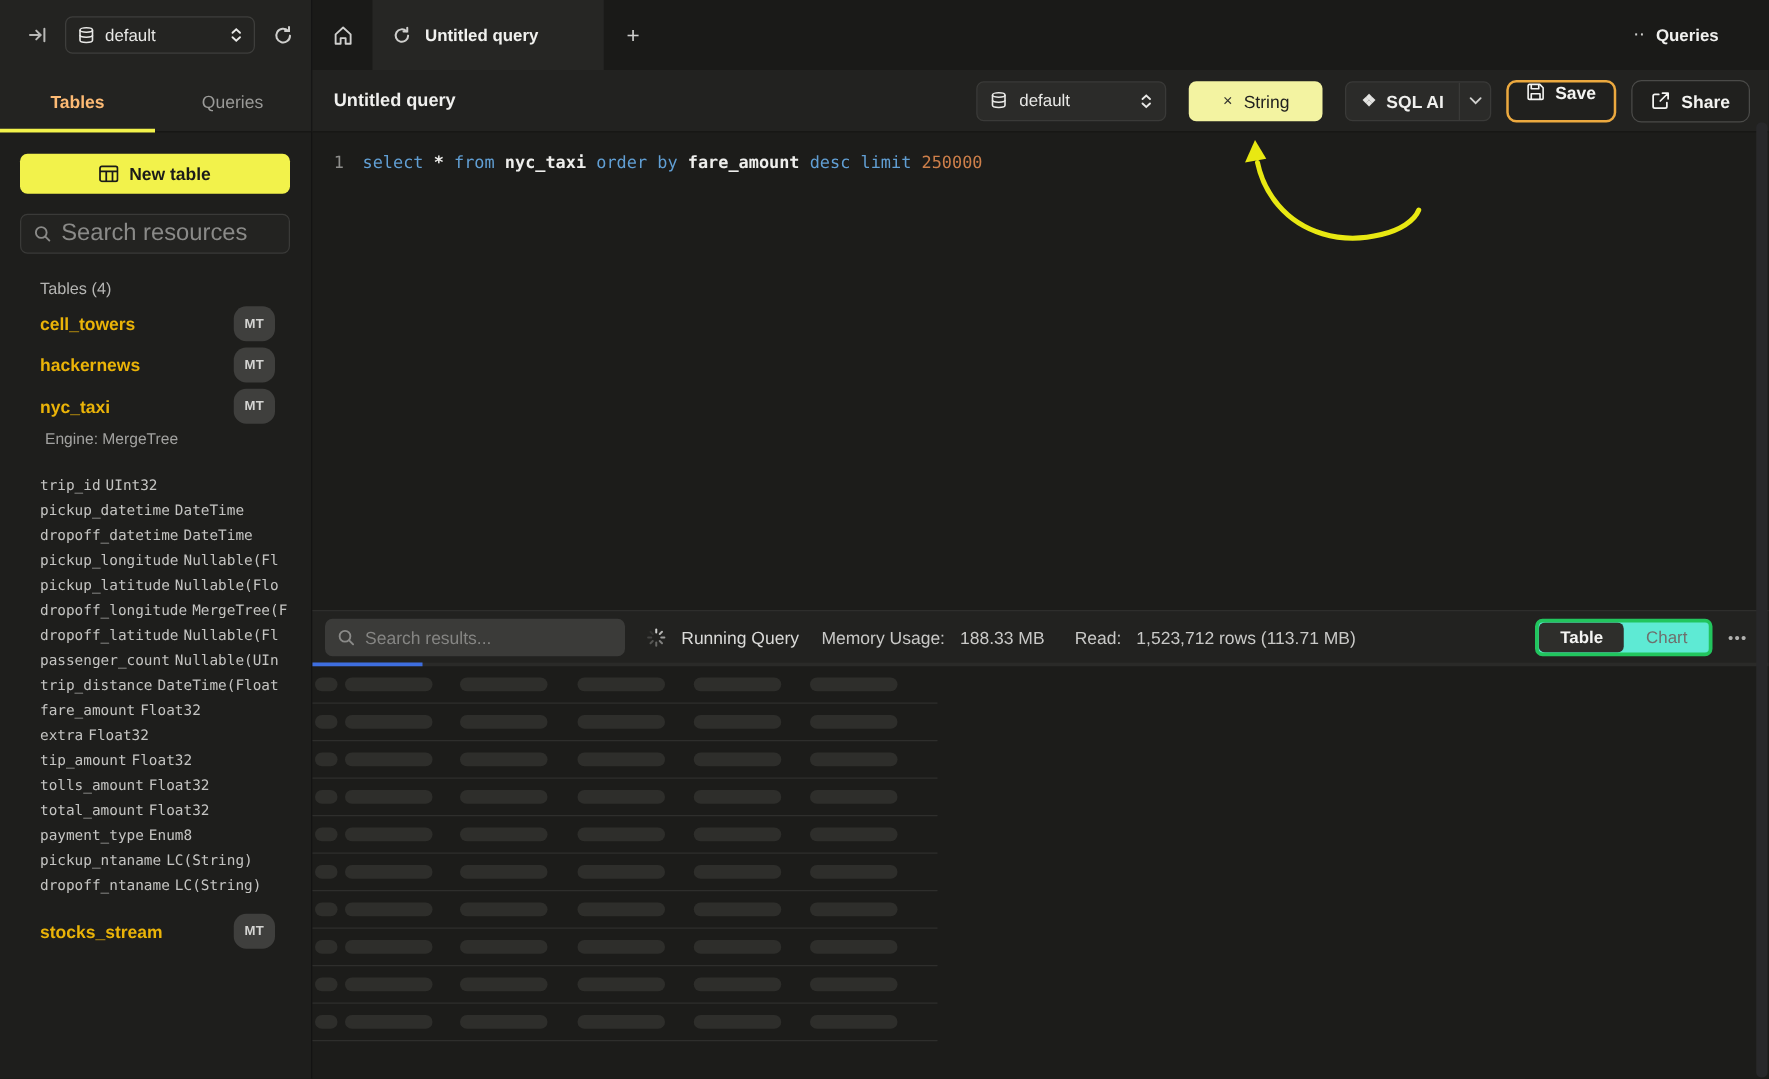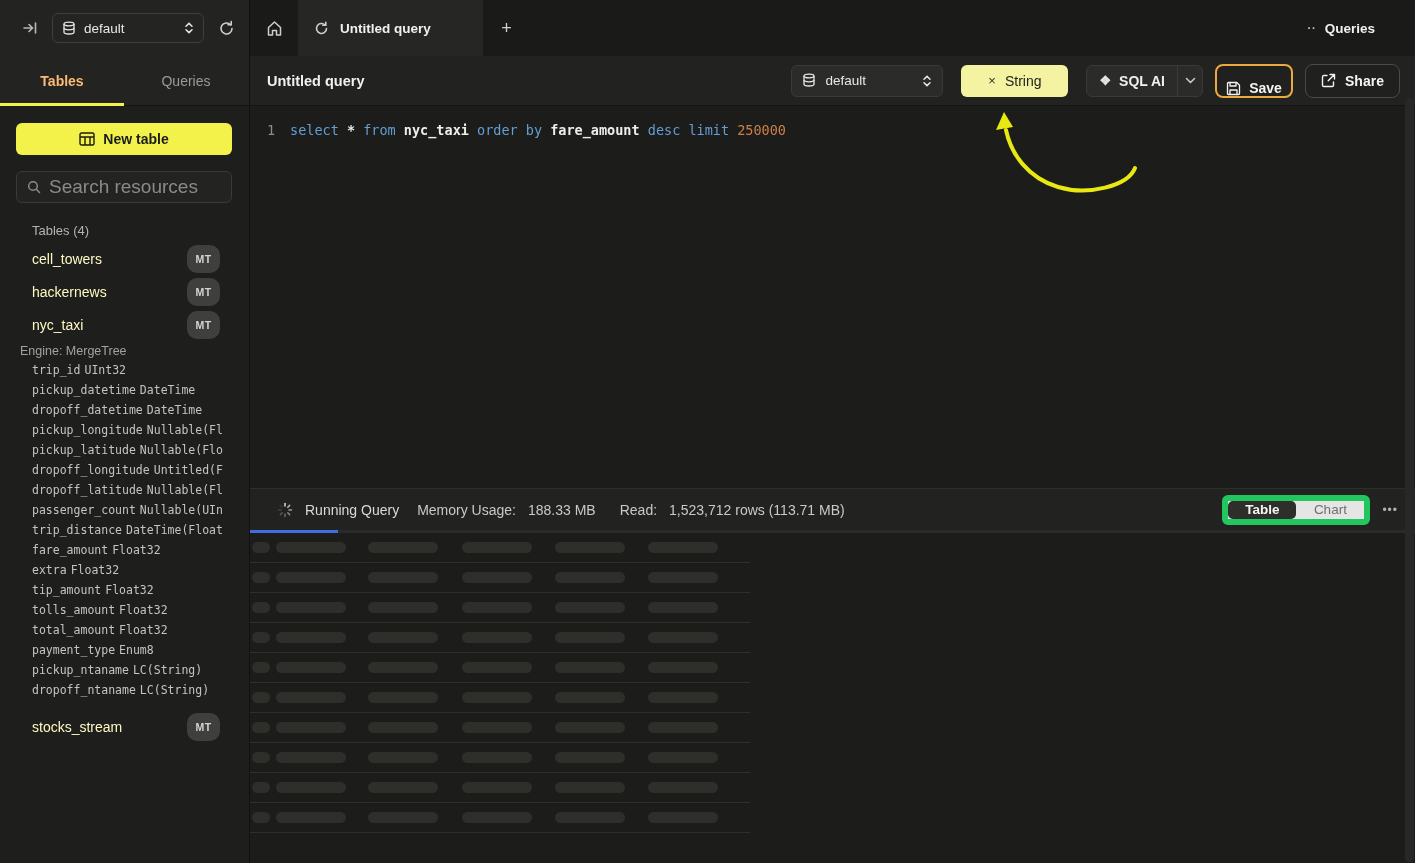--- a/index.html
+++ b/index.html
@@ -35,41 +35,41 @@
   .side-tab.active{color:#fdba74;font-weight:700}
   .side-tab.active::after{content:"";position:absolute;left:0;bottom:-1px;width:124px;height:3px;background:#f2f24b}
   .newtable-btn{margin:17px 16px 0 16px;width:216px;height:32px;background:#f2f24b;border:none;border-radius:6px;display:flex;align-items:center;justify-content:center;gap:8px;color:#1b1b19;font-size:14px;font-weight:600;font-family:"Liberation Sans",sans-serif;cursor:pointer}
   .side-search{margin:16px 16px 0 16px;width:216px;height:32px;background:#232321;border:1px solid #3a3a38;border-radius:6px;display:flex;align-items:center;gap:8px;padding:0 10px}
   .side-search input{flex:1;background:transparent;border:none;outline:none;color:#d8d8d6;font-size:19px;font-family:"Liberation Sans",sans-serif}
   .side-search input::placeholder{color:#8a8a88}
   .search-ic{color:#8a8a88}
   .section-label{margin:20px 17px 4px 32px;color:#b4b4b2;font-size:13px}
   .tables-list{padding:0 17px 0 0}
   .table-row{height:33px;display:flex;align-items:center;justify-content:space-between;padding-left:32px;cursor:pointer}
-  .tname{font-size:14px;font-weight:400;color:#fef9c3}
+  .tname{font-size:14px;font-weight:700;color:#eab308}
   .mt-badge{min-width:33px;height:28px;border-radius:10px;background:#3f3f3d;color:#d4d4d2;font-size:10.5px;font-weight:700;display:flex;align-items:center;justify-content:center;margin-right:12px;letter-spacing:.3px}
-  .engine-label{padding-left:20px;margin:3px 0 2px 0;color:#a2a2a0;font-size:12.5px}
+  .engine-label{padding-left:36px;margin:3px 0 20px 0;color:#a2a2a0;font-size:12.5px}
   .columns-list{margin:0 17px 10px 32px}
   .col-row{height:20px;display:flex;align-items:center;font-family:"DejaVu Sans Mono",monospace;font-size:11.5px;color:#c4c4c2;white-space:nowrap}
   .col-row .ctype{margin-left:4px}
   .stocks-row{margin-top:10px}
   
   .main{position:absolute;left:250px;top:56px;width:1165px;height:807px;background:#1c1c1a}
   .query-header{height:50px;background:#222220;border-bottom:1px solid #141412;display:flex;align-items:center;padding:0 15px 0 17px}
   .qh-title{font-size:14.5px;font-weight:600;color:#f0f0ee}
   .qh-actions{margin-left:auto;display:flex;align-items:center}
   .hdr-db{width:152px;height:32px;background:#2b2b29;border:1px solid #3a3a38;border-radius:6px;display:flex;align-items:center;gap:9px;padding:0 10px;color:#e8e8e6}
   .hdr-db .lbl{flex:1;font-size:13.5px}
   .cancel-btn{margin-left:18px;width:107px;height:32px;background:#f3f3a1;border:none;border-radius:6px;display:flex;align-items:center;justify-content:center;gap:9px;color:#222220;font-size:14px;font-family:"Liberation Sans",sans-serif;cursor:pointer}
   .cancel-x{font-size:13px;color:#33332f}
   .sqlai-btn{margin-left:18px;height:32px;background:#2b2b29;border:1px solid #3a3a38;border-radius:6px;display:flex;align-items:stretch;color:#f0f0ee;overflow:hidden}
   .sqlai-main{display:flex;align-items:center;gap:8px;padding:0 12px;font-size:14px;font-weight:600}
   .sqlai-caret{width:25px;display:flex;align-items:center;justify-content:center;border-left:1px solid #3a3a38;color:#cfcfcd}
   .sparkle{font-size:13px;color:#e4e4e2}
-  .save-btn{margin-left:12px;width:78px;height:34px;background:#20201e;border:2px solid #eca93f;border-radius:8px;display:flex;align-items:flex-end;justify-content:center;gap:8px;color:#f4f4f2;font-size:14px;font-weight:600;font-family:"Liberation Sans",sans-serif;cursor:pointer}
+  .save-btn{margin-left:12px;width:88px;height:34px;background:#20201e;border:2px solid #eca93f;border-radius:8px;display:flex;align-items:flex-start;justify-content:center;gap:8px;color:#f4f4f2;font-size:14px;font-weight:600;font-family:"Liberation Sans",sans-serif;cursor:pointer}
   .share-btn{margin-left:12px;width:95px;height:34px;background:#20201e;border:1px solid #4a4a48;border-radius:8px;display:flex;align-items:center;justify-content:center;gap:9px;color:#f4f4f2;font-size:14px;font-weight:600;font-family:"Liberation Sans",sans-serif;cursor:pointer}
   
   .editor{height:382px;position:relative;padding:14px 0 0 17px}
   .code-line{display:flex;font-family:"DejaVu Sans Mono",monospace;font-size:13.5px;line-height:20px}
   .line-no{width:23px;color:#8d8d8b;text-align:left}
   .tok-kw{color:#619fd4}
   .tok-id{color:#eeeeec;font-weight:700}
   .tok-pl{color:#d8d8d6}
   .tok-num{color:#cd7f4a}
   .arrow-annotation{position:absolute;left:698px;top:-2px;pointer-events:none}
@@ -77,21 +77,21 @@
   .results-bar{height:42px;background:#222220;border-top:1px solid #2e2e2c;display:flex;align-items:center;padding:0 17px 0 10px}
   .res-search{width:240px;height:30px;background:#3b3b39;border:none;border-radius:6px;display:flex;align-items:center;gap:8px;padding:0 10px}
   .res-search input{flex:1;background:transparent;border:none;outline:none;color:#d8d8d6;font-size:14px;font-family:"Liberation Sans",sans-serif}
   .res-search input::placeholder{color:#858583}
   .spinner{margin-left:17px;color:#cfcfcd;animation:spin 1.1s linear infinite}
   @keyframes spin{to{transform:rotate(360deg)}}
   .status-text{margin-left:12px;color:#dadad8;font-size:14px}
   .meta-label{margin-left:18px;color:#c9c9c7;font-size:14px}
   .meta-value{margin-left:12px;color:#c9c9c7;font-size:14px}
   .meta-label.read{margin-left:24px}
-  .view-toggle{margin-left:auto;height:30px;border:6px solid #22c55e;border-radius:6px;display:flex;overflow:hidden;background:#e5e5e5}
+  .view-toggle{margin-left:auto;height:30px;border:3px solid #22c55e;border-radius:6px;display:flex;overflow:hidden;background:#5eead4}
   .toggle-seg{width:68px;display:flex;align-items:center;justify-content:center;font-size:13.5px;color:#6f6f6d;cursor:pointer}
   .toggle-seg.active{background:#2e2e2b;color:#f4f4f2;font-weight:600;border-radius:5px}
   .more-btn{margin-left:12px;color:#b0b0ae;font-size:12px;letter-spacing:1px;cursor:pointer}
   .progress-track{height:3px;background:#2a2a28;position:relative}
   .progress-fill{position:absolute;left:0;top:0;height:3px;width:88px;background:#3e6ee0}
   .skeleton-table{padding-top:0}
   .sk-row{width:500px;height:30px;display:flex;align-items:center;padding-left:2px;border-bottom:1px solid #2e2e2c}
   .sk-pill{height:11px;border-radius:6px;background:#2e2e2b;flex:none}
   
   .right-scrollbar{position:absolute;right:1px;top:98px;width:9px;height:764px;background:#28282a;border-radius:4px}
@@ -209,21 +209,21 @@
         <div class="col-row">
           <span class="cname">pickup_longitude</span>
           <span class="ctype">Nullable(Fl</span>
         </div>
         <div class="col-row">
           <span class="cname">pickup_latitude</span>
           <span class="ctype">Nullable(Flo</span>
         </div>
         <div class="col-row">
           <span class="cname">dropoff_longitude</span>
-          <span class="ctype">Untitled(F</span>
+          <span class="ctype">MergeTree(F</span>
         </div>
         <div class="col-row">
           <span class="cname">dropoff_latitude</span>
           <span class="ctype">Nullable(Fl</span>
         </div>
         <div class="col-row">
           <span class="cname">passenger_count</span>
           <span class="ctype">Nullable(UIn</span>
         </div>
         <div class="col-row">
@@ -334,20 +334,29 @@
     </div>
     <div class="arrow-annotation">
       <svg width="200" height="95" viewBox="0 0 200 95" fill="none">
         <path d="M187 64 C 180 82, 140 92, 110 83 C 80 74, 63 50, 58 26" stroke="#e8e812" stroke-width="4" stroke-linecap="round"></path>
         <path d="M56 8 L48 26 L65 23 Z" fill="#e8e812"></path>
       </svg>
     </div>
   </div>
 
   <div class="results-bar">
+    <div class="res-search">
+      <span class="search-ic">
+        <svg width="14" height="14" viewBox="0 0 14 14" fill="none" stroke="currentColor" stroke-width="1.5" stroke-linecap="round">
+            <circle cx="6" cy="6" r="4.3"></circle>
+            <path d="m9.3 9.3 3.2 3.2"></path>
+          </svg>
+      </span>
+      <input type="text" placeholder="Search results..." style="">
+    </div>
     <span class="spinner">
       <svg width="16" height="16" viewBox="0 0 16 16" stroke="currentColor" stroke-width="1.6" stroke-linecap="round" fill="none">
         <path d="M8 1.5V4" opacity="1"></path>
           <path d="M12.6 3.4 10.8 5.2" opacity=".85"></path>
           <path d="M14.5 8H12" opacity=".7"></path>
           <path d="M12.6 12.6 10.8 10.8" opacity=".55"></path>
           <path d="M8 14.5V12" opacity=".4"></path>
           <path d="M3.4 12.6 5.2 10.8" opacity=".3"></path>
           <path d="M1.5 8H4" opacity=".2"></path>
           <path d="M3.4 3.4 5.2 5.2" opacity=".1"></path>

